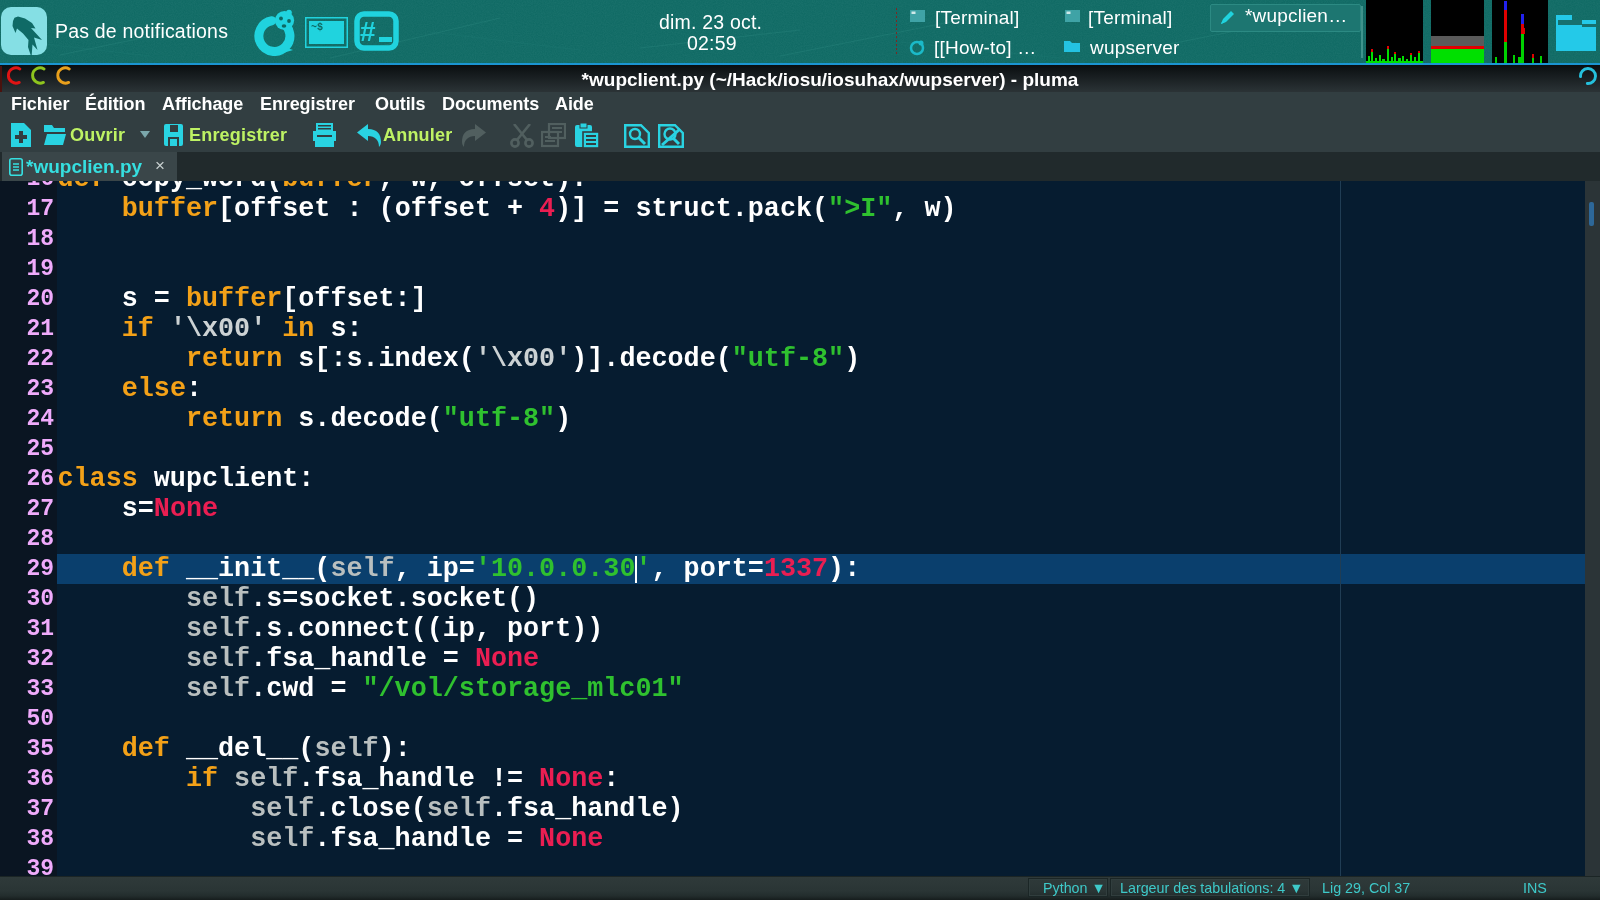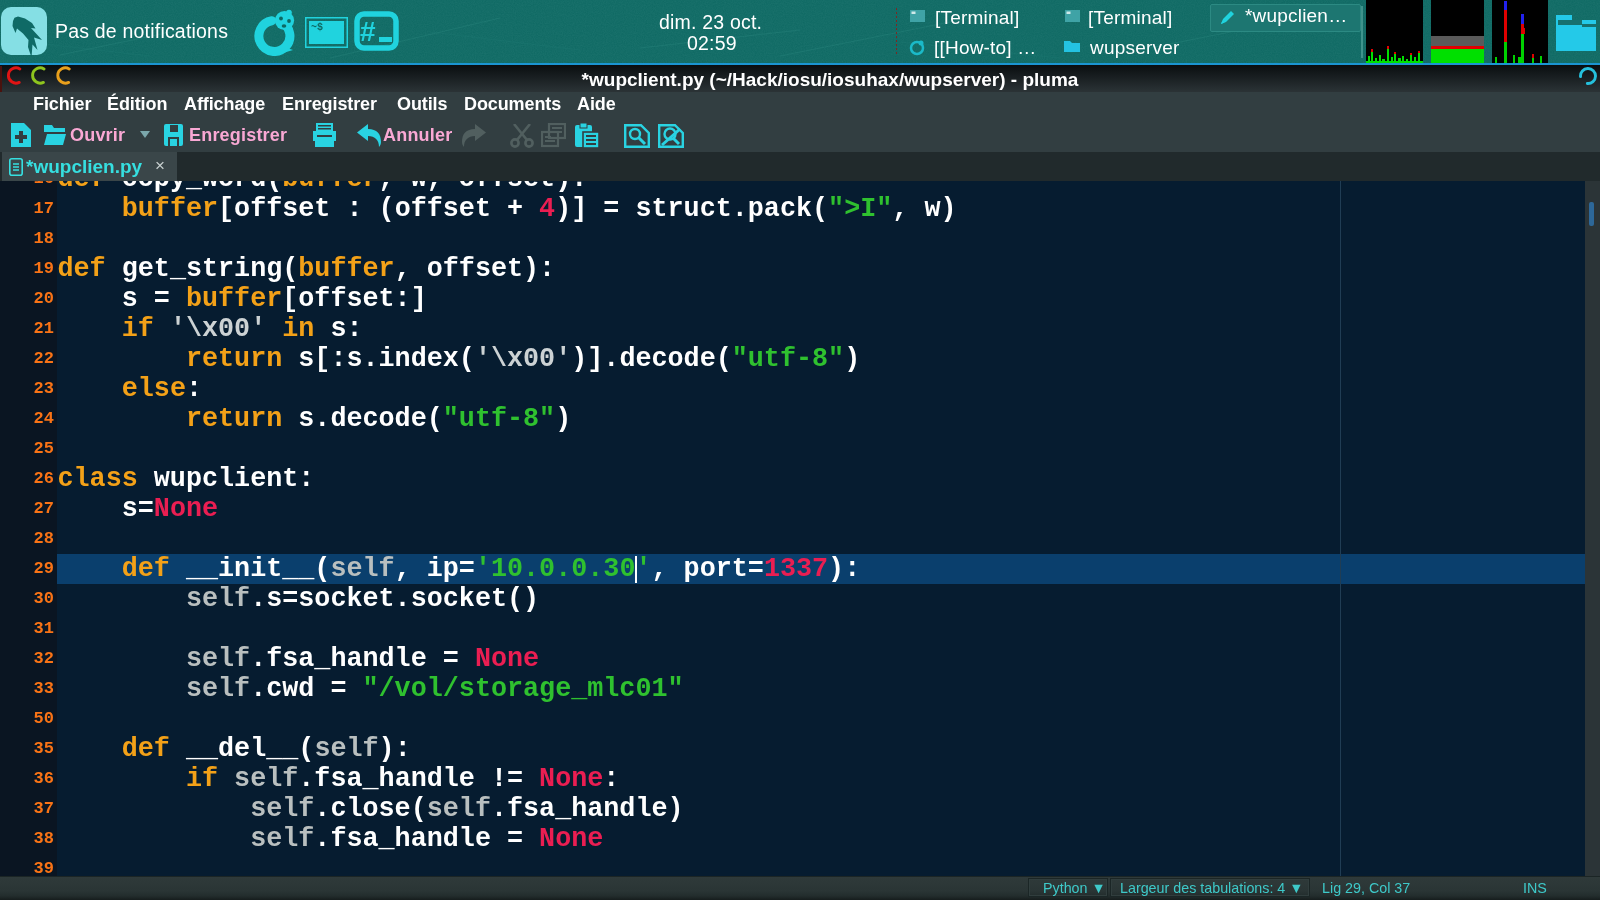--- a/index.html
+++ b/index.html
@@ -4,31 +4,31 @@
   html,body{margin:0;padding:0;width:1600px;height:900px;overflow:hidden;background:#0d6862;}
   *{box-sizing:border-box;}
   .abs{position:absolute;}
   body{font-family:"Liberation Sans",sans-serif;position:relative;}
   #panel{left:0;top:0;width:1600px;height:63px;background:#0d6862;}
   .ptxt{color:#fff;font-size:19.5px;white-space:nowrap;letter-spacing:0.2px;}
   #bluebar{left:0;top:63px;width:1600px;height:2px;background:#1b95d2;}
   #titlebar{left:0;top:65px;width:1600px;height:27px;background:linear-gradient(#0a0e10,#2b3336);}
   #title{width:1600px;text-align:center;top:69px;left:30px;color:#fff;font-size:19px;font-weight:bold;}
   #menubar{left:0;top:92px;width:1600px;height:60px;background:#323e41;}
-  .menu{top:94px;color:#fff;font-size:18px;font-weight:bold;letter-spacing:-0.1px;margin-left:22px;}
-  .tbtxt{top:125px;color:#f9a8d4;font-size:18px;font-weight:bold;letter-spacing:0.2px;}
+  .menu{top:94px;color:#fff;font-size:18px;font-weight:bold;letter-spacing:-0.1px;}
+  .tbtxt{top:125px;color:#bef264;font-size:18px;font-weight:bold;letter-spacing:0.2px;}
   #tabbar{left:0;top:152px;width:1600px;height:29px;background:#212a2c;}
   #tab{left:2px;top:152px;width:175px;height:29px;background:#3a4649;}
   #tabtext{left:26px;top:156px;color:#36dfe0;font-size:19px;font-weight:bold;}
   #tabx{left:155px;top:156px;color:#c8d0d0;font-size:17px;}
   #editor{left:0;top:181px;width:1585px;height:695px;background:#061c30;overflow:hidden;}
   #gutter{left:0;top:0;width:57px;height:695px;background:#0a1522;}
   #marginline{left:1340px;top:0;width:1px;height:695px;background:#203d54;}
   #hl{left:57px;top:373px;width:1528px;height:30px;background:#0a3f6d;}
-  .ln{position:absolute;width:54px;text-align:right;color:#f97316;font-family:"Liberation Mono",monospace;font-weight:bold;font-size:17px;line-height:30px;height:30px;}
+  .ln{position:absolute;width:54px;text-align:right;color:#f0abfc;font-family:"Liberation Mono",monospace;font-weight:bold;font-size:23px;line-height:30px;height:30px;}
   .cl{position:absolute;left:57.5px;white-space:pre;color:#fff;font-family:"Liberation Mono",monospace;font-weight:bold;font-size:26.75px;line-height:30px;height:30px;}
   .k{color:#f3a118;}
   .s{color:#2fc12f;}
   .x{color:#ccd2d4;}
   .n{color:#ea1e52;}
   .g{color:#b9bfbf;}
   #cursor{left:635px;top:375px;width:2px;height:27px;background:#fff;}
   #scrollstrip{left:1585px;top:181px;width:15px;height:695px;background:#2b3437;}
   #thumb{left:4px;top:21px;width:5px;height:24px;background:#2d6798;border-radius:2px;}
   #statusbar{left:0;top:876px;width:1600px;height:24px;background:linear-gradient(#2f3a3a 0%,#2a3535 60%,#232d2d 82%,#161d1d 100%);border-top:1px solid #1b2525;}
@@ -288,21 +288,20 @@
   <div class="abs" id="gutter"></div>
   <div class="abs" id="hl"></div>
   <div class="abs" id="marginline"></div>
   <div class="abs" id="codewrap"></div>
   <div class="ln" style="top:-17px">16</div>
   <div class="cl" style="top:-17px"><span class="k">def</span> copy_word(<span class="k">buffer</span>, w, offset):</div>
   <div class="ln" style="top:13px">17</div>
   <div class="cl" style="top:13px">    <span class="k">buffer</span>[offset : (offset + <span class="n">4</span>)] = struct.pack(<span class="s">"&gt;I"</span>, w)</div>
   <div class="ln" style="top:43px">18</div>
   <div class="ln" style="top:73px">19</div>
-  <div class="cl" style="top:73px"><span class="k">def</span> get_string(<span class="k">buffer</span>, offset):</div>
   <div class="ln" style="top:103px">20</div>
   <div class="cl" style="top:103px">    s = <span class="k">buffer</span>[offset:]</div>
   <div class="ln" style="top:133px">21</div>
   <div class="cl" style="top:133px">    <span class="k">if</span> <span class="x">'\x00'</span> <span class="k">in</span> s:</div>
   <div class="ln" style="top:163px">22</div>
   <div class="cl" style="top:163px">        <span class="k">return</span> s[:s.index(<span class="x">'\x00'</span>)].decode(<span class="s">"utf-8"</span>)</div>
   <div class="ln" style="top:193px">23</div>
   <div class="cl" style="top:193px">    <span class="k">else</span>:</div>
   <div class="ln" style="top:223px">24</div>
   <div class="cl" style="top:223px">        <span class="k">return</span> s.decode(<span class="s">"utf-8"</span>)</div>
@@ -310,20 +309,21 @@
   <div class="ln" style="top:283px">26</div>
   <div class="cl" style="top:283px"><span class="k">class</span> wupclient:</div>
   <div class="ln" style="top:313px">27</div>
   <div class="cl" style="top:313px">    s=<span class="n">None</span></div>
   <div class="ln" style="top:343px">28</div>
   <div class="ln" style="top:373px">29</div>
   <div class="cl" style="top:373px">    <span class="k">def</span> __init__(<span class="g">self</span>, ip=<span class="s">'10.0.0.30'</span>, port=<span class="n">1337</span>):</div>
   <div class="ln" style="top:403px">30</div>
   <div class="cl" style="top:403px">        <span class="g">self</span>.s=socket.socket()</div>
   <div class="ln" style="top:433px">31</div>
+  <div class="cl" style="top:433px">        <span class="g">self</span>.s.connect((ip, port))</div>
   <div class="ln" style="top:463px">32</div>
   <div class="cl" style="top:463px">        <span class="g">self</span>.fsa_handle = <span class="n">None</span></div>
   <div class="ln" style="top:493px">33</div>
   <div class="cl" style="top:493px">        <span class="g">self</span>.cwd = <span class="s">"/vol/storage_mlc01"</span></div>
   <div class="ln" style="top:523px">50</div>
   <div class="ln" style="top:553px">35</div>
   <div class="cl" style="top:553px">    <span class="k">def</span> __del__(<span class="g">self</span>):</div>
   <div class="ln" style="top:583px">36</div>
   <div class="cl" style="top:583px">        <span class="k">if</span> <span class="g">self</span>.fsa_handle != <span class="n">None</span>:</div>
   <div class="ln" style="top:613px">37</div>

